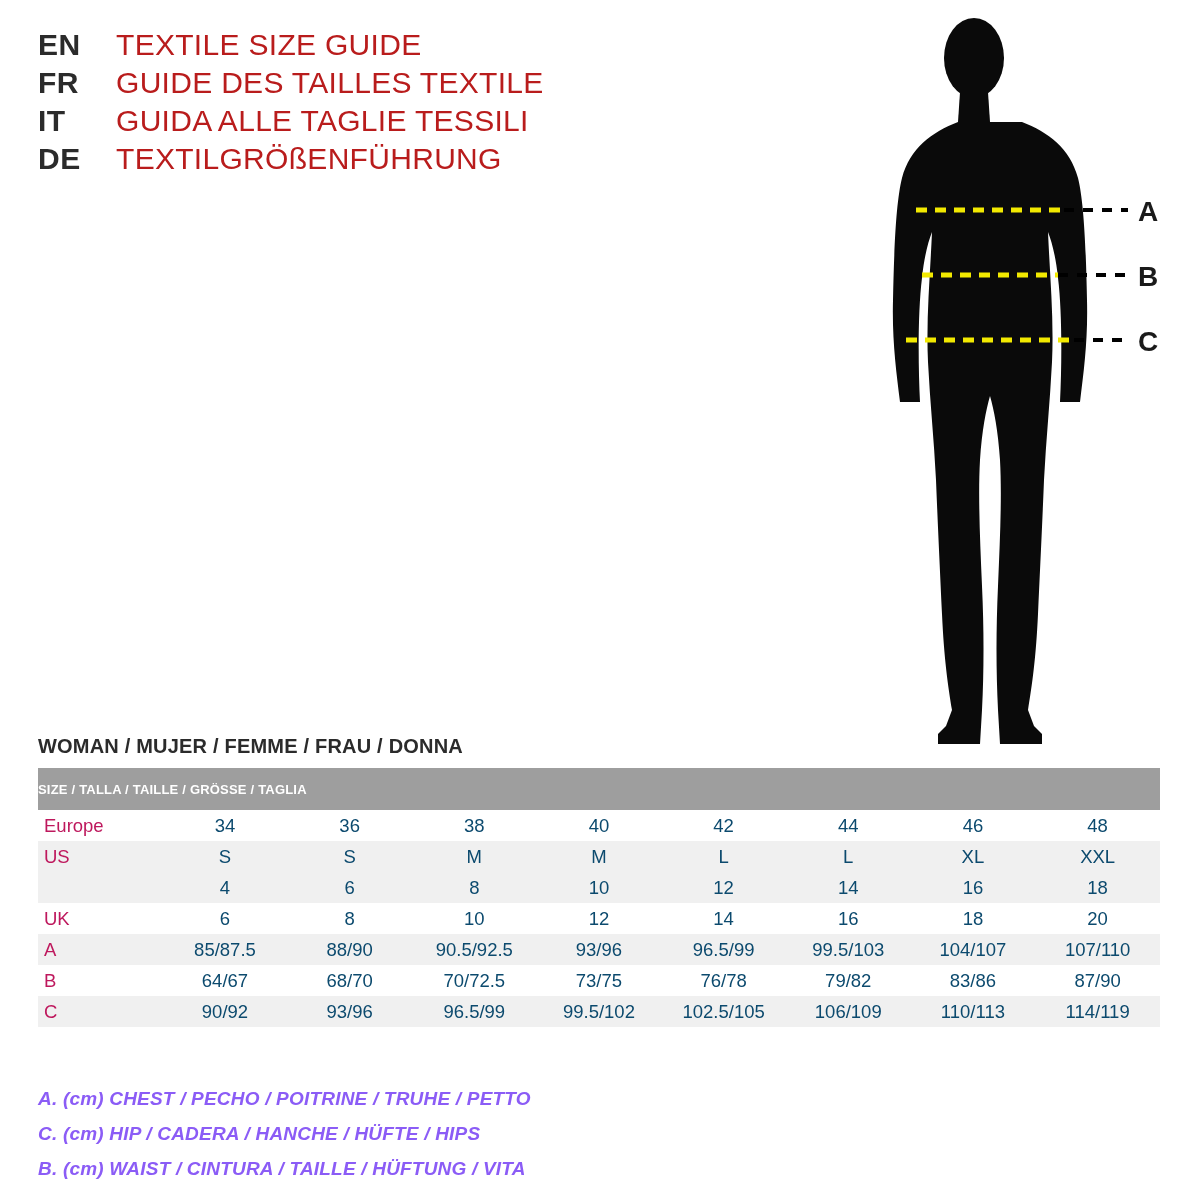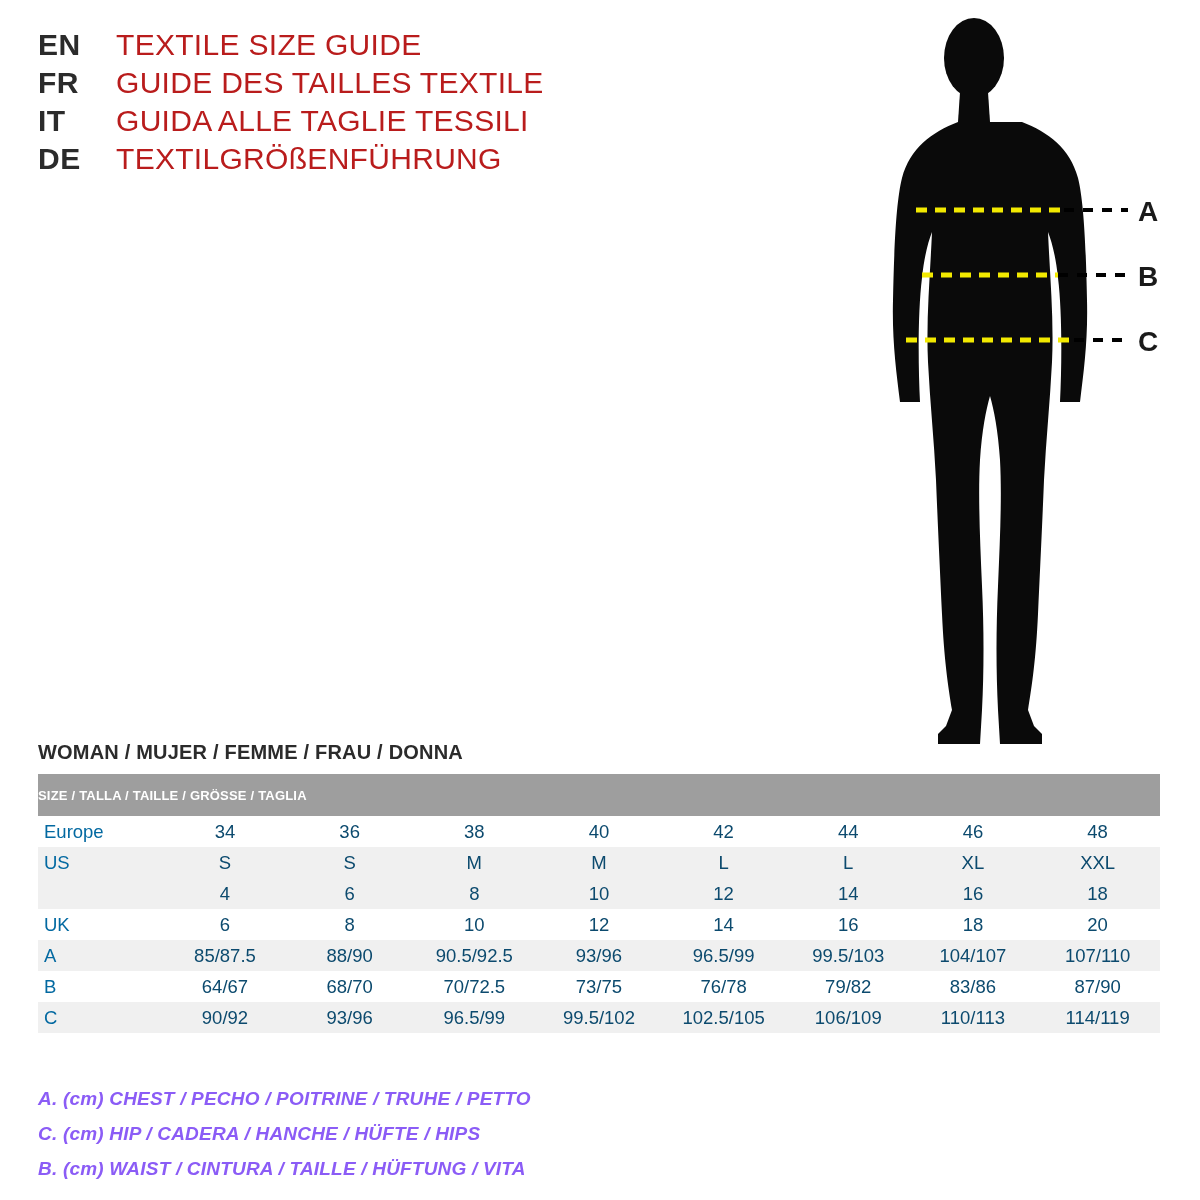--- a/index.html
+++ b/index.html
@@ -55,21 +55,20 @@
   #figure-block svg {
     display: block;
   }
 
   
   #table-section {
     position: absolute;
     left: 38px;
     top: 735px;
     width: 1130px;
-    margin-top: 6px;
   }
   #woman-label {
     font-size: 20px;
     font-weight: bold;
     color: #2b2b2b;
     margin-bottom: 10px;
     letter-spacing: 0.2px;
   }
   table.size-table {
     border-collapse: collapse;
@@ -87,21 +86,21 @@
     font-weight: bold;
     height: 42px;
     padding-left: 6px;
     letter-spacing: 0.2px;
   }
   .row-label {
     width: 180px;
     text-align: left;
     padding-left: 6px !important;
     font-size: 18.5px;
-    color: #0369a1;
+    color: #be185d;
     height: 31px;
   }
   .cell {
     text-align: center;
     font-size: 18.5px;
     color: #0c4a6e;
     height: 31px;
   }
   tr.band-light td { background: #f0f0f0; }
   tr.band-white td { background: #ffffff; }

